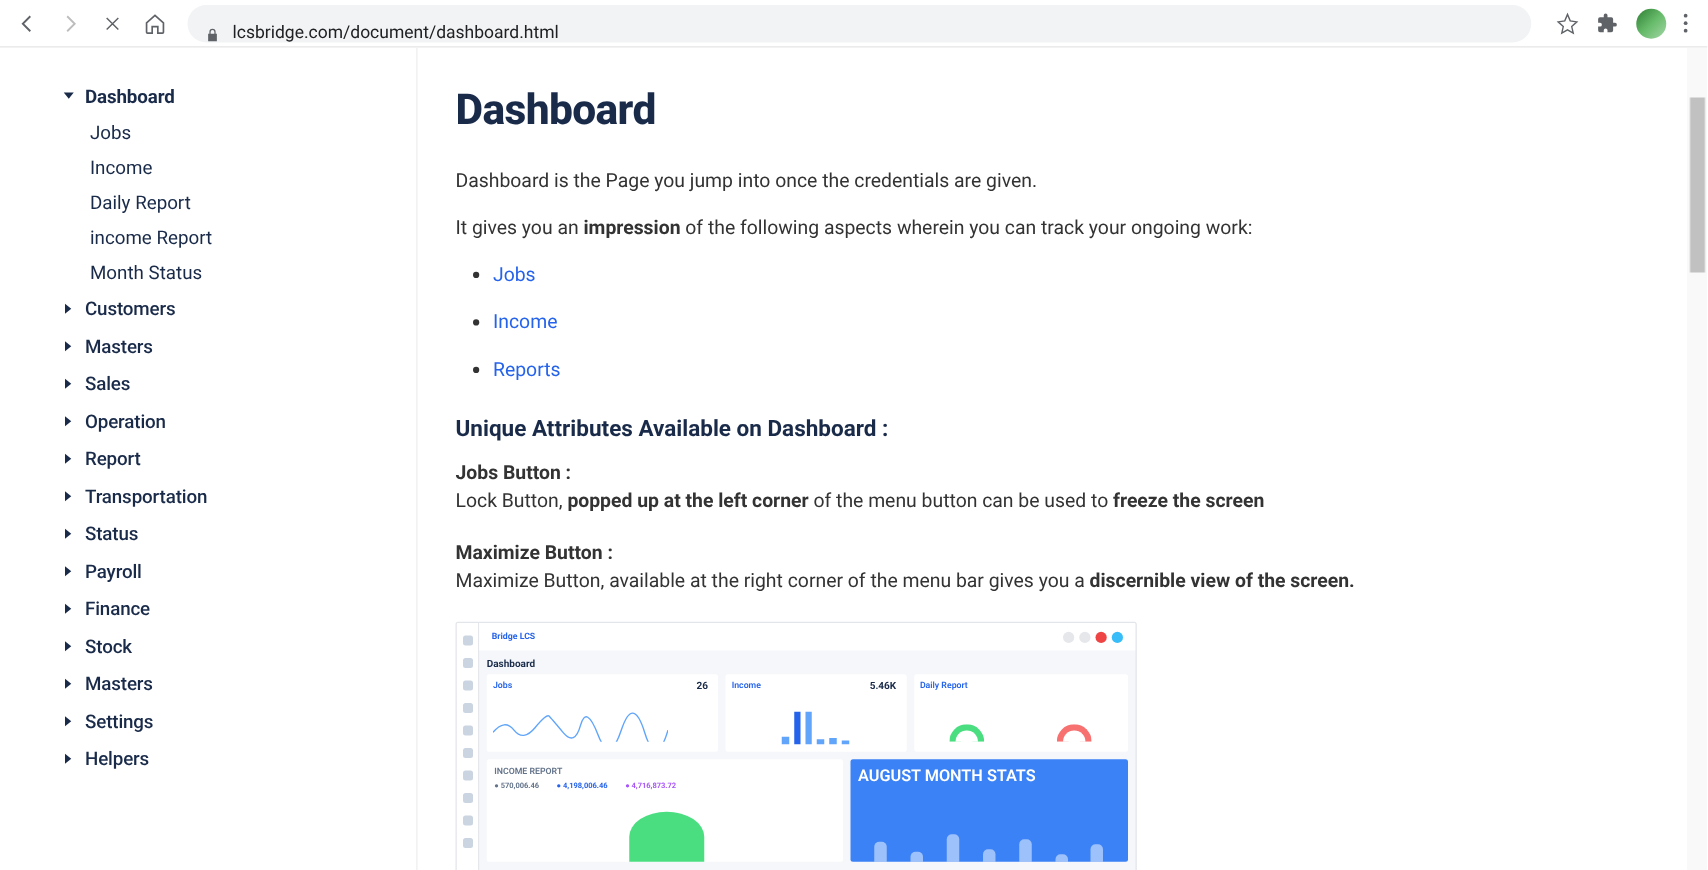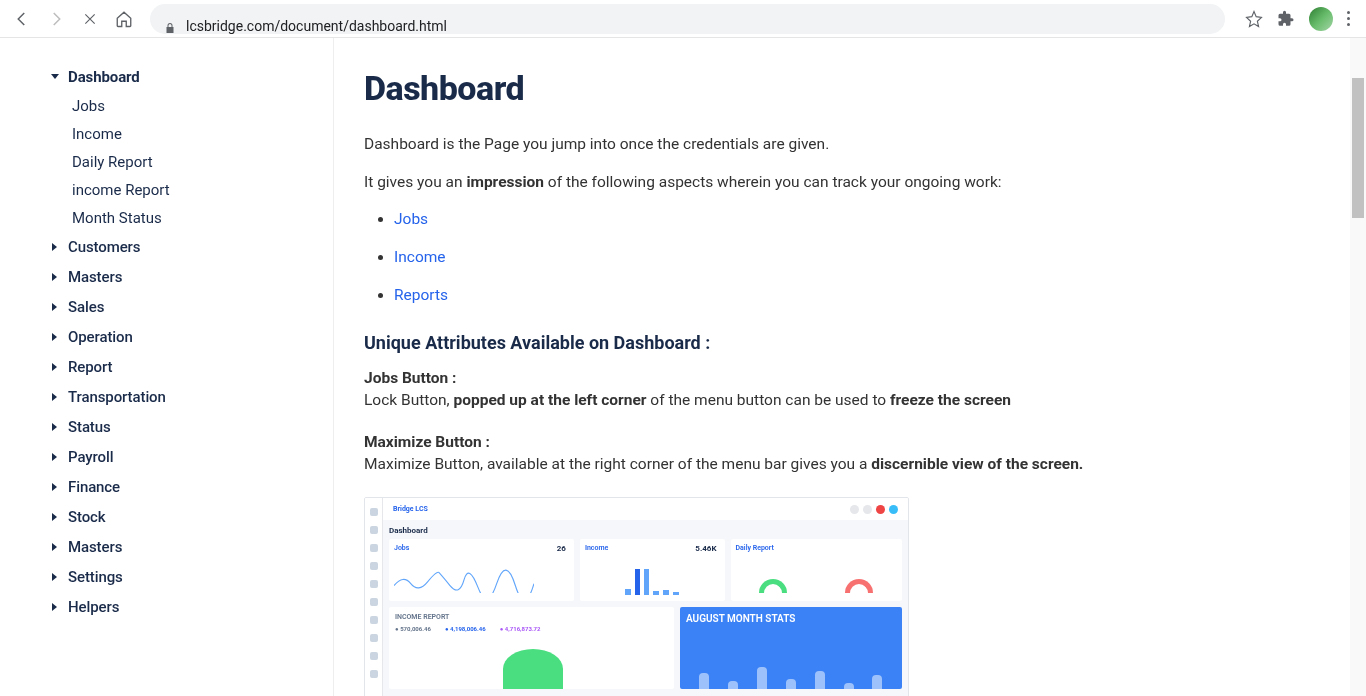--- a/index.html
+++ b/index.html
@@ -288,21 +288,21 @@
           <div class="bigcard" style="flex:1.3">
             <span style="color:#64748b;font-size:7px;font-weight:600">INCOME REPORT</span>
             <div style="display:flex;gap:14px;margin-top:4px;font-size:6px;color:#64748b">
               <span>● <b>570,006.46</b></span>
                 <span style="color:#2563eb">● <b>4,198,006.46</b></span>
                 <span style="color:#a855f7">● <b>4,716,873.72</b></span>
             </div>
             <div class="bump"></div>
           </div>
           <div class="bigcard blue" style="flex:1">
-            <span style="font-size:10px;font-weight:600">AUGUST MONTH STATS</span>
+            <span style="font-size:13px;font-weight:600">AUGUST MONTH STATS</span>
             <div class="stats-bars">
                 <div style="height:16px"></div>
                 <div style="height:8px"></div>
                 <div style="height:22px"></div>
                 <div style="height:10px"></div>
                 <div style="height:18px"></div>
                 <div style="height:6px"></div>
                 <div style="height:14px"></div>
               </div>
           </div>

